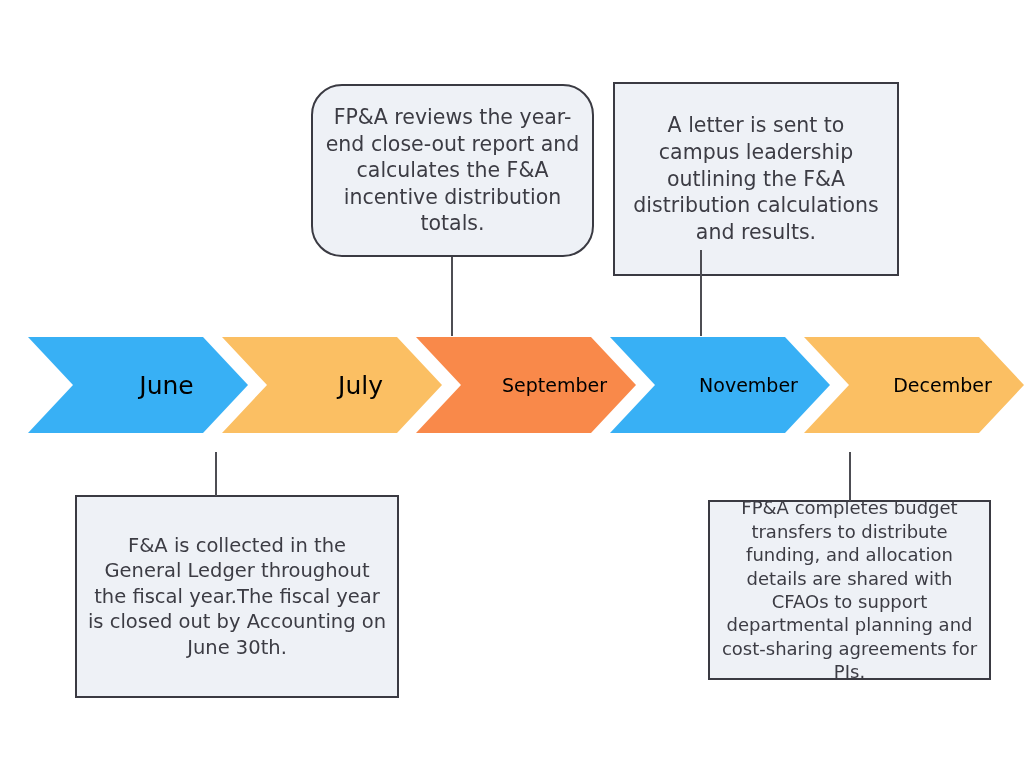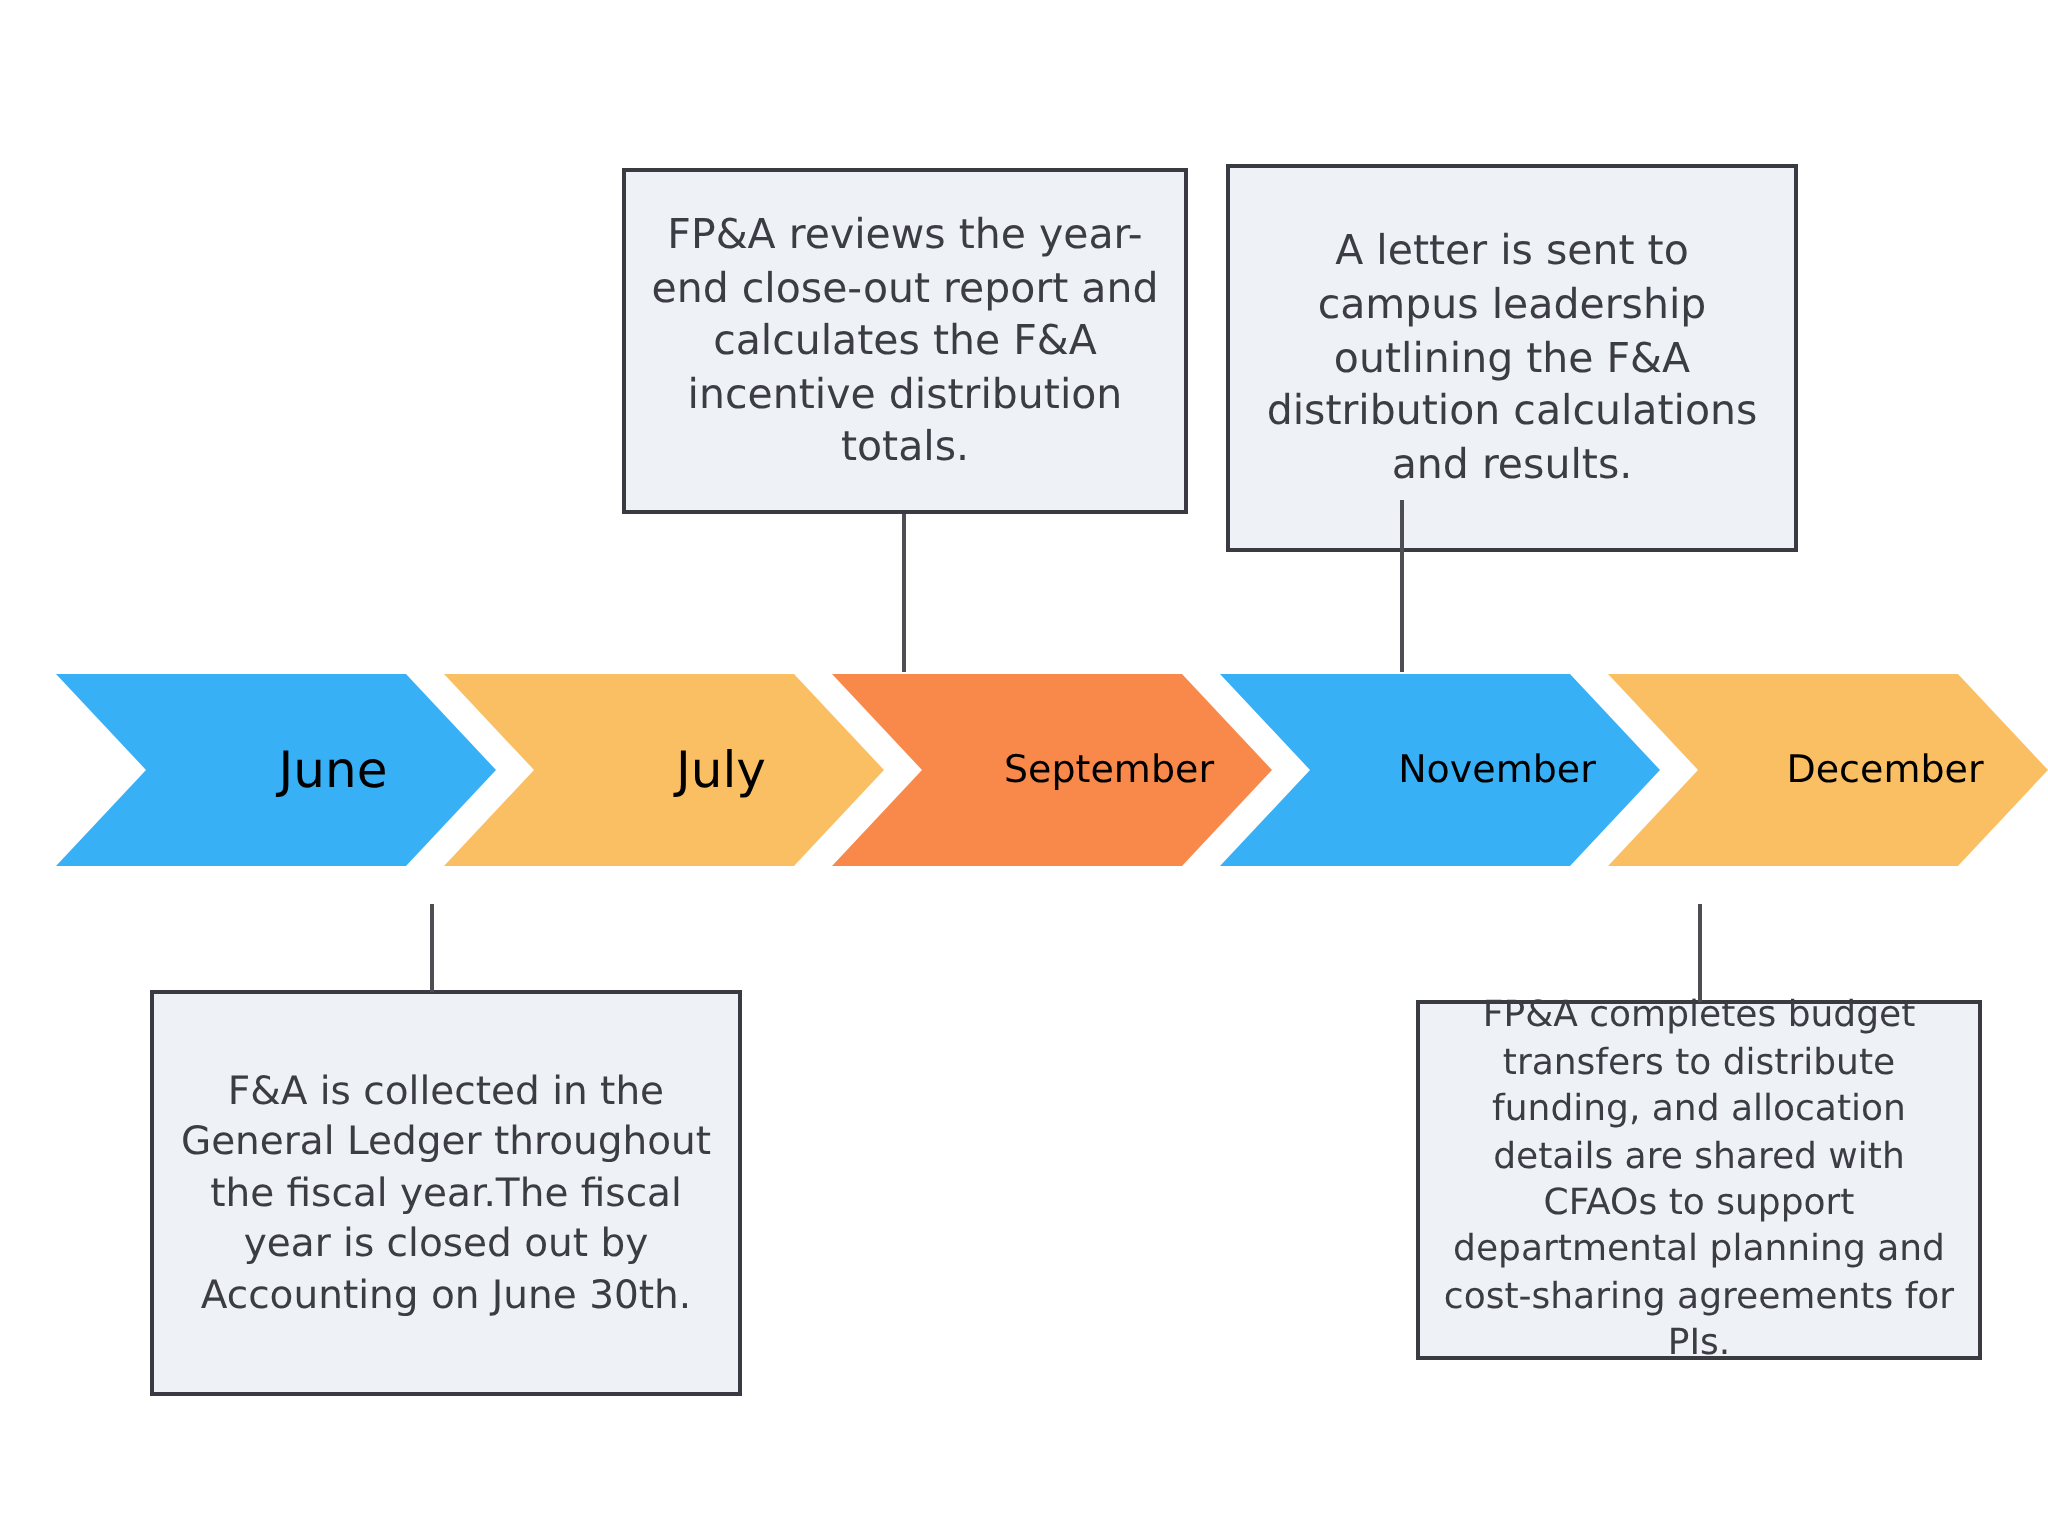--- a/index.html
+++ b/index.html
@@ -31,27 +31,27 @@
     text-align: center;
     color: #3c3c44;
     line-height: 1.30;
     padding: 6px 10px;
   }
   .callout span {
     display: block;
     width: 100%;
   }
 
-  #box-top-1 { left: 311px; top: 84px;  width: 283px; height: 173px; }
+  #box-top-1 { left: 311px; top: 84px;  width: 283px; height: 173px; border-radius: 31px; }
   #box-top-1 span { font-size: 20.5px; }
 
   #box-top-2 { left: 613px; top: 56px;  width: 286px; height: 194px; margin-top: 26px; }
   #box-top-2 span { font-size: 20.5px; }
 
-  #box-bottom-1 { left: 75px;  top: 495px; width: 296px; height: 203px; }
+  #box-bottom-1 { left: 75px;  top: 495px; width: 324px; height: 203px; }
   #box-bottom-1 span { font-size: 19.5px; }
 
   #box-bottom-2 { left: 708px; top: 500px; width: 283px; height: 180px; }
   #box-bottom-2 span { font-size: 18px; }
 
   
   .connector {
     position: absolute;
     width: 2px;
     background: #4d4d53;

